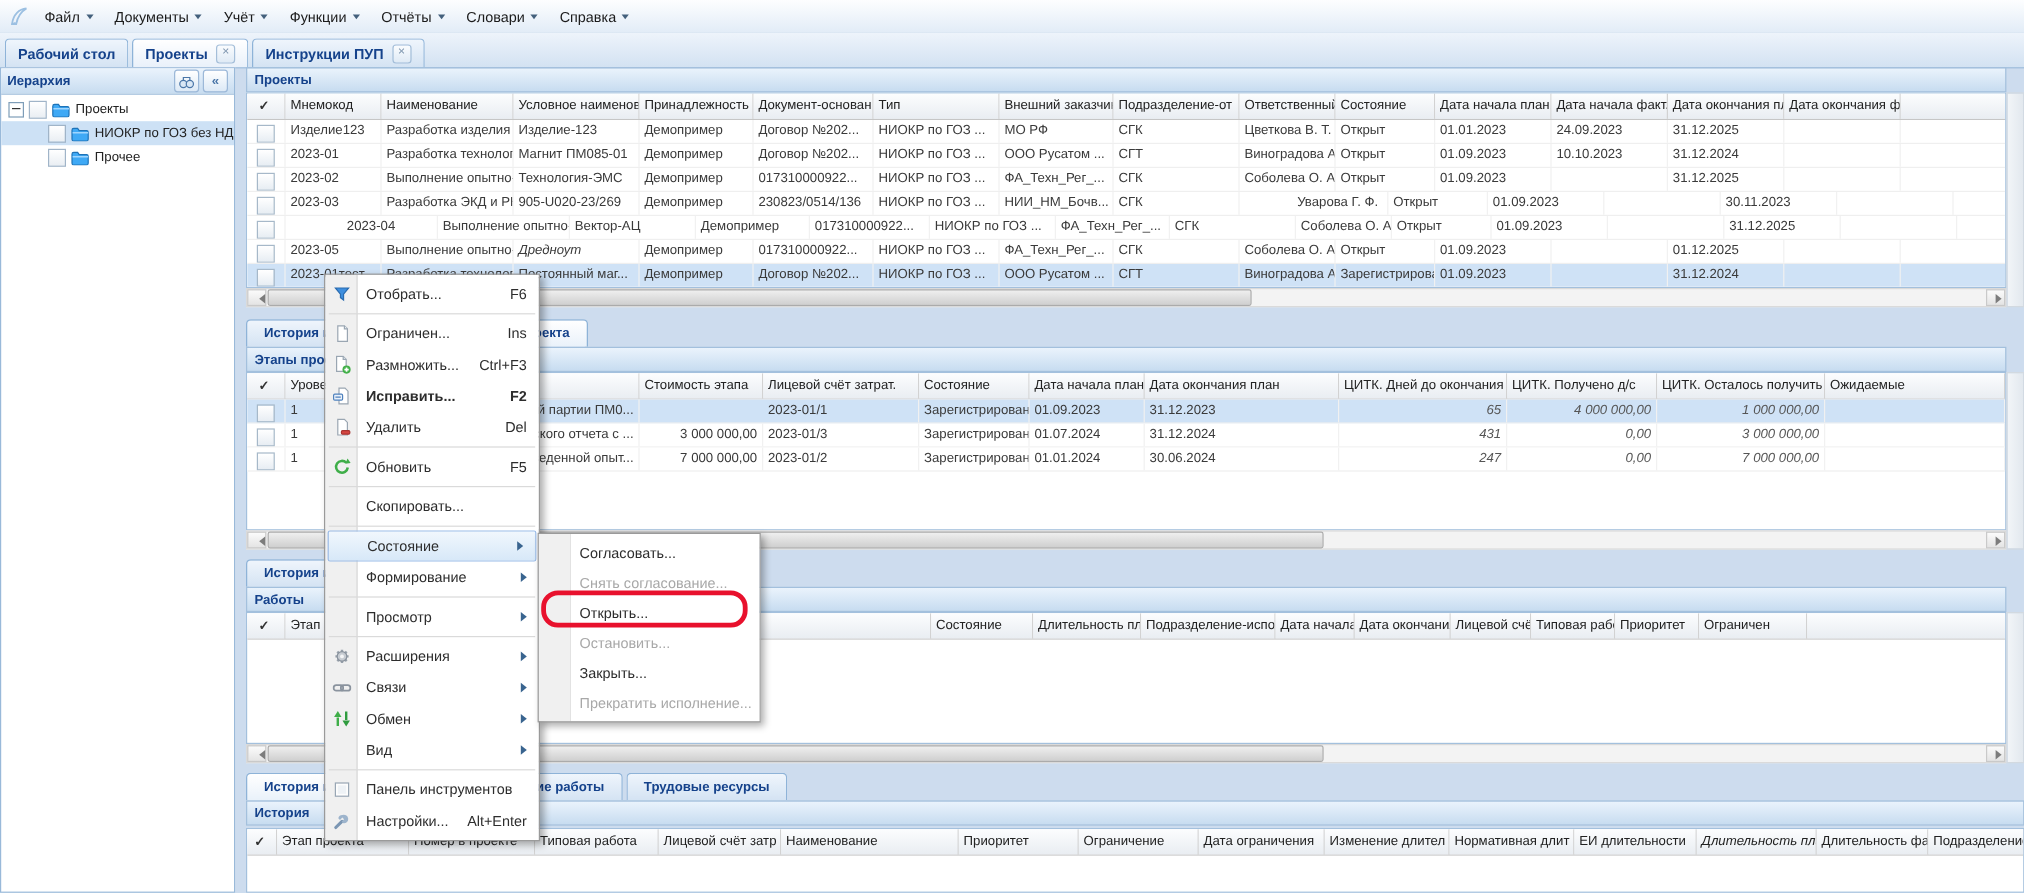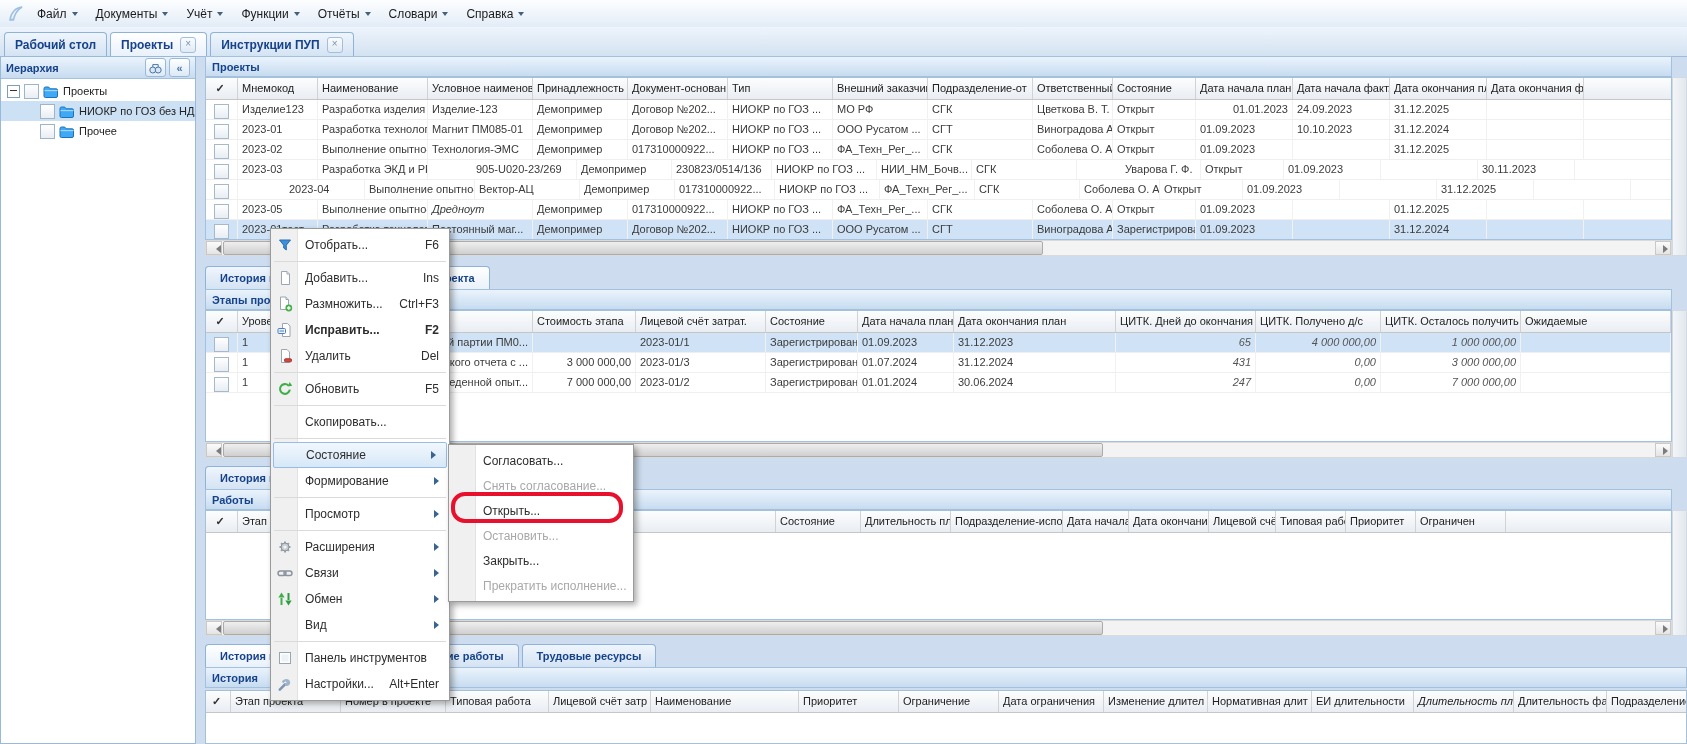--- a/index.html
+++ b/index.html
@@ -235,21 +235,21 @@
           <div class="gc" style="width: 80px;">Изделие123</div>
           <div class="gc" style="width: 110px;">Разработка изделия 123</div>
           <div class="gc" style="width: 105px;">Изделие-123</div>
           <div class="gc" style="width: 95px;">Демопример</div>
           <div class="gc" style="width: 100px;">Договор №202...</div>
           <div class="gc" style="width: 105px;">НИОКР по ГОЗ ...</div>
           <div class="gc" style="width: 95px;">МО РФ</div>
           <div class="gc" style="width: 105px;">СГК</div>
           <div class="gc" style="width: 80px;">Цветкова В. Т.</div>
           <div class="gc" style="width: 83px;">Открыт</div>
-          <div class="gc" style="width: 97px; text-align: right;">01.01.2023</div>
+          <div class="gc" style="width: 97px;">01.01.2023</div>
           <div class="gc" style="width: 97px;">24.09.2023</div>
           <div class="gc" style="width: 97px;">31.12.2025</div>
           <div class="gc" style="width: 97px;"></div>
           <div class="gc-fill"></div>
         </div>
         <div class="grid-row">
           <div class="gc" style="width: 32px;">
             <span class="cbx"></span>
           </div>
           <div class="gc" style="width: 80px;">2023-01</div>
@@ -287,21 +287,21 @@
           <div class="gc" style="width: 97px;">31.12.2025</div>
           <div class="gc" style="width: 97px;"></div>
           <div class="gc-fill"></div>
         </div>
         <div class="grid-row">
           <div class="gc" style="width: 32px;">
             <span class="cbx"></span>
           </div>
           <div class="gc" style="width: 80px;">2023-03</div>
           <div class="gc" style="width: 110px;">Разработка ЭКД и РКД н...</div>
-          <div class="gc" style="width: 105px; margin-left: 44px;">905-U020-23/269</div>
+          <div class="gc" style="width: 105px;">905-U020-23/269</div>
           <div class="gc" style="width: 95px;">Демопример</div>
           <div class="gc" style="width: 100px;">230823/0514/136</div>
           <div class="gc" style="width: 105px;">НИОКР по ГОЗ ...</div>
           <div class="gc" style="width: 95px;">НИИ_НМ_Бочв...</div>
           <div class="gc" style="width: 105px;">СГК</div>
           <div class="gc" style="width: 80px; margin-left: 44px;">Уварова Г. Ф.</div>
           <div class="gc" style="width: 83px;">Открыт</div>
           <div class="gc" style="width: 97px;">01.09.2023</div>
           <div class="gc" style="width: 97px;"></div>
           <div class="gc" style="width: 97px;">30.11.2023</div>
@@ -556,21 +556,21 @@
         <span class="ctx-sc">F6</span>
       </div>
       <div class="ctx-sep"></div>
       <div class="ctx-item">
         <span class="ctx-ico">
           <svg width="16" height="16">
             <path d="M4.5 1.5h5.5l2.5 2.5v10.5h-8z" fill="#fff" stroke="#9aa6b2"></path>
             <path d="M10 1.5v2.5h2.5" fill="#e8eef4" stroke="#9aa6b2"></path>
           </svg>
         </span>
-        <span class="ctx-label">Добавить...</span>
+        <span class="ctx-label">Ограничен...</span>
         <span class="ctx-sc">Ins</span>
       </div>
       <div class="ctx-item">
         <span class="ctx-ico">
           <svg width="16" height="16">
             <path d="M3.5 1h5.5l2.5 2.5v10H3.5z" fill="#fff" stroke="#9aa6b2"></path>
             <path d="M9 1v2.5h2.5" fill="#e8eef4" stroke="#9aa6b2"></path>
             <circle cx="11.8" cy="12" r="3.4" fill="#43b049"></circle>
             <path d="M11.8 10.2v3.6M10 12h3.6" stroke="#fff" stroke-width="1.4"></path>
           </svg>

